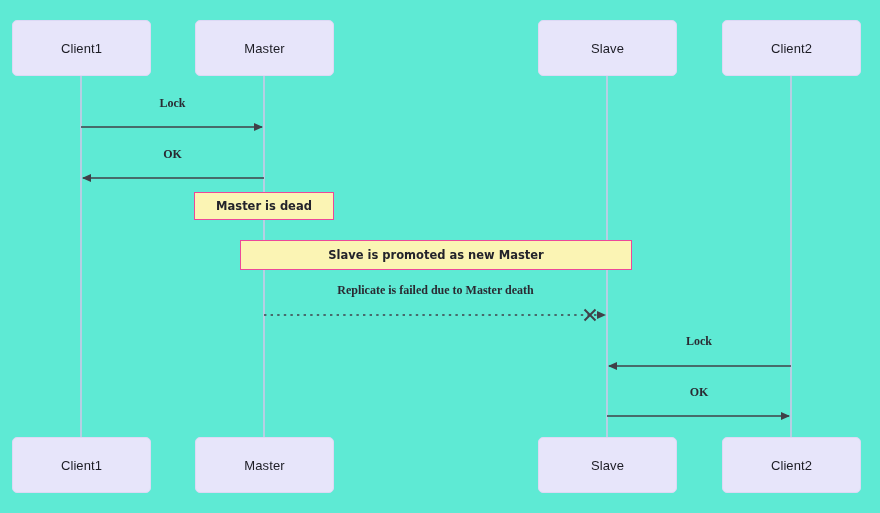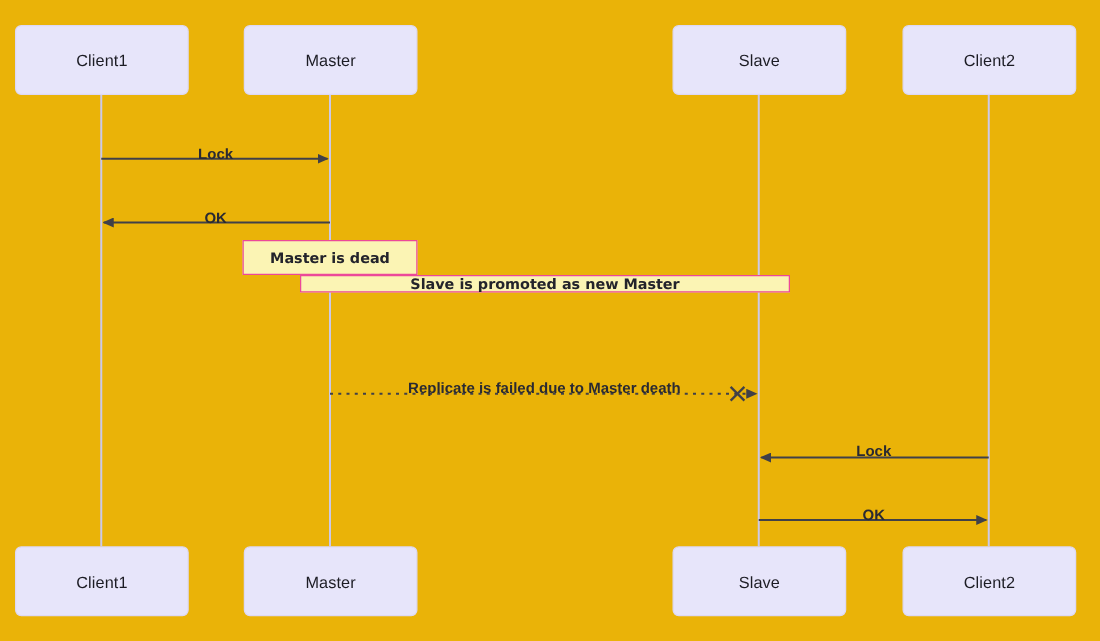--- a/index.html
+++ b/index.html
@@ -7,21 +7,21 @@
     padding: 0;
     background: #ffffff;
   }
   body {
     font-family: "Liberation Sans", sans-serif;
   }
   #canvas {
     position: relative;
     width: 880px;
     height: 513px;
-    background: #eab308;
+    background: #5eead4;
     overflow: hidden;
   }
   #diagram-svg {
     position: absolute;
     left: 0;
     top: 0;
     width: 880px;
     height: 513px;
   }
   .participant-box {
@@ -52,28 +52,27 @@
   }
   .note-label {
     font-family: "DejaVu Sans", sans-serif;
     font-size: 11.5px;
     font-weight: 600;
     color: #23232b;
     white-space: nowrap;
   }
   .msg-label {
     position: absolute;
-    font-family: Liberation Sans, sans-serif;
+    font-family: Liberation Serif, serif;
     font-size: 12px;
     font-weight: 700;
     color: #2a2a32;
     white-space: nowrap;
     transform: translateX(-50%);
     text-align: center;
-    margin-top: 20px;
   }
 </style>
 </head>
 <body>
 
 <div id="canvas">
 
   <svg id="diagram-svg" viewBox="0 0 880 513" xmlns="http://www.w3.org/2000/svg">
     <defs>
       <marker id="arrowhead" markerWidth="9" markerHeight="8" refX="8" refY="4" orient="auto" markerUnits="userSpaceOnUse">
@@ -111,21 +110,21 @@
       </div>
       <div class="participant-box" style="left: 722px; top: 20px; width: 139px; height: 56px;">
         <span class="participant-label">Client2</span>
       </div>
     </div>
 
   <div id="notes-layer">
       <div class="note-box" style="left: 194px; top: 192px; width: 140px; height: 28px;">
         <span class="note-label">Master is dead</span>
       </div>
-      <div class="note-box" style="left: 240px; top: 220px; width: 392px; height: 14px;">
+      <div class="note-box" style="left: 240px; top: 240px; width: 392px; height: 30px;">
         <span class="note-label">Slave is promoted as new Master</span>
       </div>
     </div>
 
   <div id="message-labels">
       <div class="msg-label" style="left: 172.5px; top: 96px;">Lock</div>
       <div class="msg-label" style="left: 172.5px; top: 147px;">OK</div>
       <div class="msg-label" style="left: 435.5px; top: 283px;">Replicate is failed due to Master death</div>
       <div class="msg-label" style="left: 699px; top: 334px;">Lock</div>
       <div class="msg-label" style="left: 699px; top: 385px;">OK</div>

